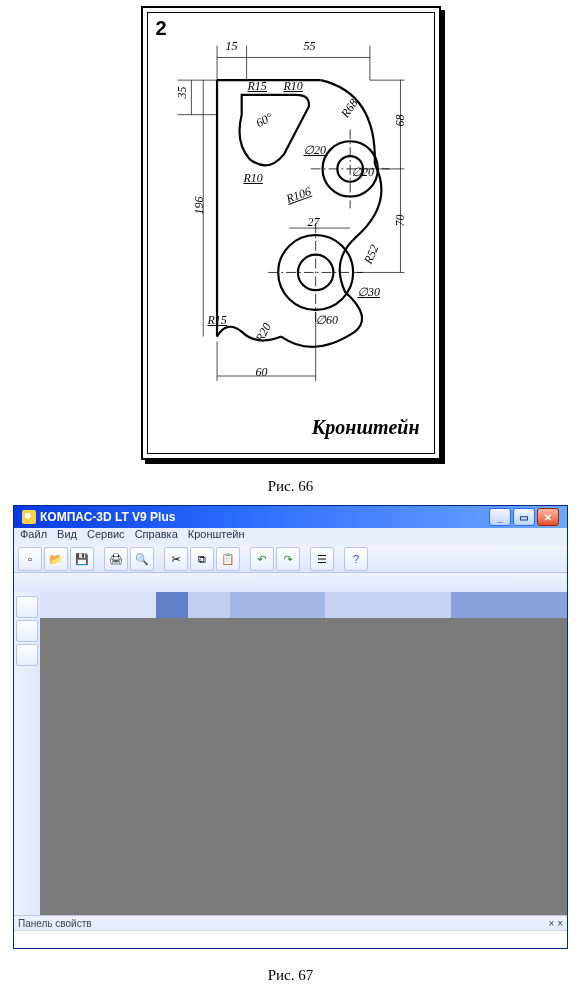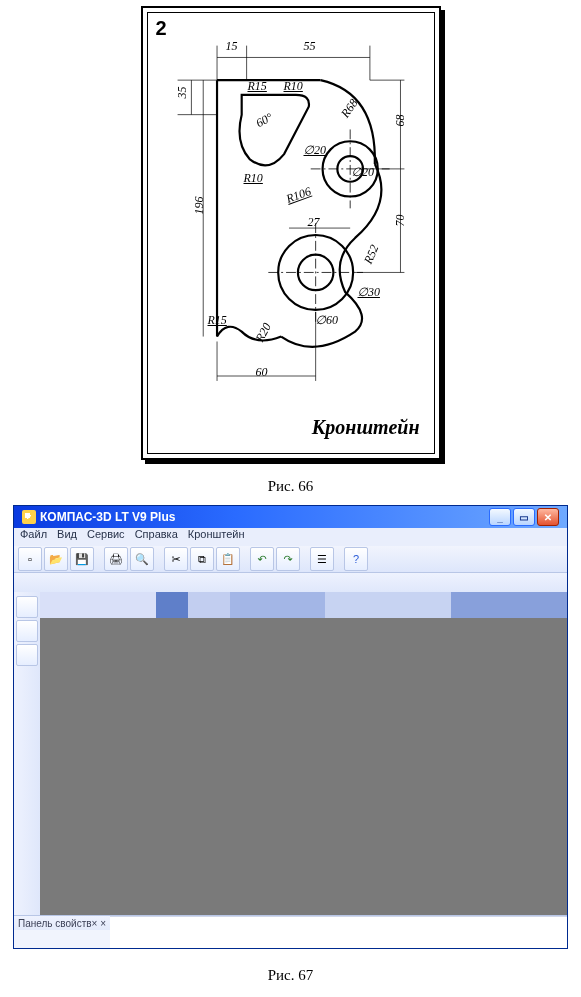--- a/index.html
+++ b/index.html
@@ -173,21 +173,21 @@
   .kw-canvas {
     position: absolute;
     left: 26px; right: 0; top: 112px; bottom: 32px;
     background: #7a7a7a;
   }
   .kw-status {
     position: absolute;
     left: 0; right: 0; bottom: 0; height: 32px;
     background: #f1f4fd;
     border-top: 1px solid #b8c6e6;
-    display:flex; flex-direction:row;
+    display:flex; flex-direction:column;
   }
   .kw-status-row1 {
     height:14px; display:flex; align-items:center;
     padding:0 4px; font-size:10px; color:#3a3f55;
     justify-content:space-between;
     background: linear-gradient(to bottom,#eef2fe,#e4ebfb);
   }
   .kw-status-row2 {
     flex:1; background:#fff; border-top:1px solid #d0d7ea;
   }

